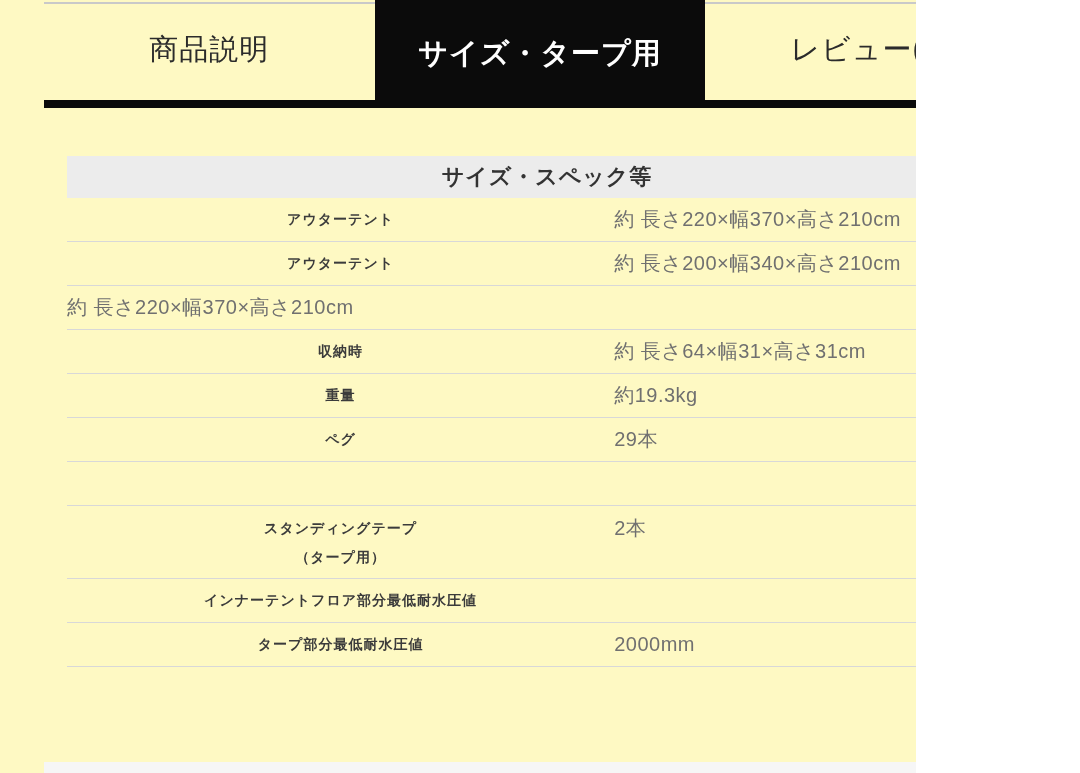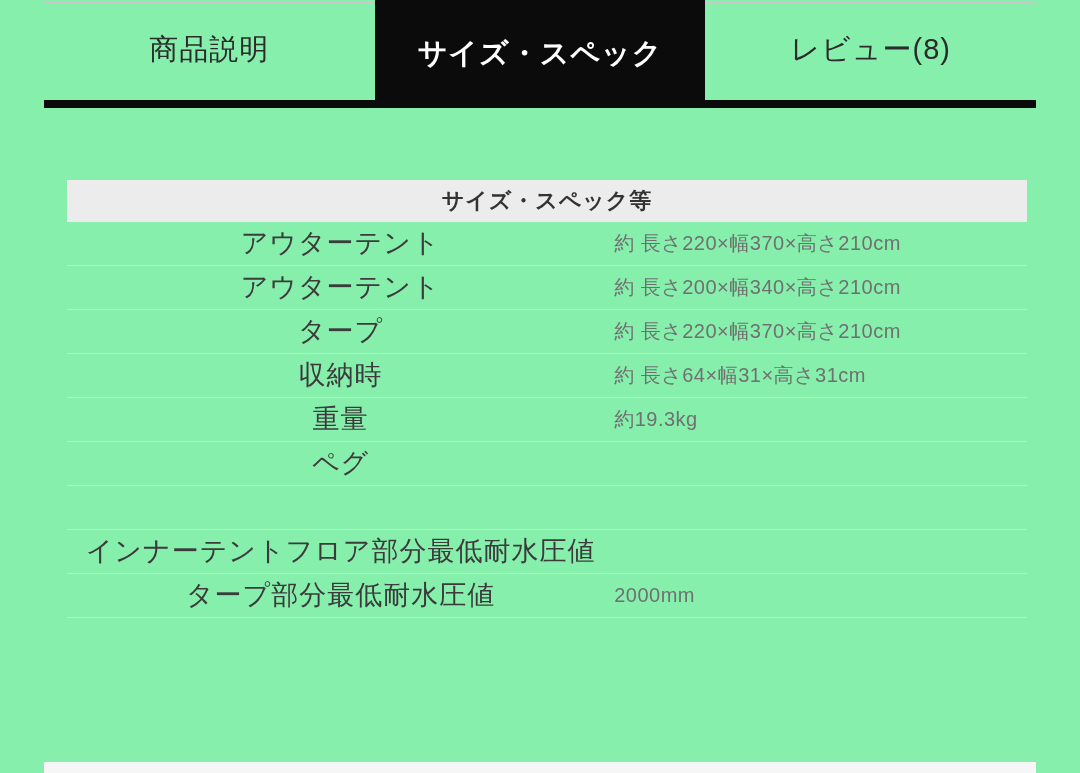--- a/index.html
+++ b/index.html
@@ -3,23 +3,23 @@
 <meta charset="utf-8">
 <style>
   html, body {
     margin: 0;
     padding: 0;
     background: #ffffff;
     font-family: "Liberation Sans", "DejaVu Sans", sans-serif;
   }
   .page {
     position: relative;
-    width: 1080px;
+    width: 916px;
     height: 773px;
-    background: #86efac;
+    background: #fef9c3;
     overflow: hidden;
   }
   .content {
     position: absolute;
     left: 44px;
     top: 0;
     width: 992px;
     height: 773px;
   }
 
@@ -66,21 +66,21 @@
     position: absolute;
     top: 100px;
     left: 0;
     right: 0;
     height: 8px;
     background: #0b0b0b;
   }
 
   
   .spec-table {
-    margin: 72px 0 0 23px;
+    margin: 48px 0 0 23px;
     width: 960px;
   }
   .spec-table-header {
     box-sizing: border-box;
     height: 42px;
     background: #ececec;
     display: flex;
     align-items: center;
     justify-content: center;
     font-size: 22px;
@@ -92,22 +92,22 @@
     box-sizing: border-box;
     display: flex;
     height: 44px;
     align-items: center;
     border-bottom: 1px solid #d8d8d8;
   }
   .spec-row .cell-label {
     box-sizing: border-box;
     width: 57%;
     text-align: center;
-    font-size: 27px;
-    font-weight: 400;
+    font-size: 14px;
+    font-weight: 700;
     color: #3b3b3b;
     letter-spacing: 1px;
     line-height: 29px;
   }
   .spec-row .cell-value {
     box-sizing: border-box;
     width: 43%;
     font-size: 20px;
     font-weight: 400;
     color: #707070;
@@ -139,62 +139,69 @@
 </head>
 <body>
 
 <div class="page">
   <div class="content">
 
     <div class="tabbar">
       <div class="topline"></div>
       <div class="tabs">
         <button class="tab">商品説明</button>
-        <button class="tab active">サイズ・スペック</button>
+        <button class="tab active">サイズ・タープ用</button>
         <button class="tab">レビュー(8)</button>
       </div>
       <div class="tab-underline"></div>
     </div>
 
     <div class="spec-table">
       <div class="spec-table-header">サイズ・スペック等</div>
 
       <div class="spec-row">
         <div class="cell-label">アウターテント</div>
         <div class="cell-value">約 長さ220×幅370×高さ210cm</div>
       </div>
 
       <div class="spec-row">
         <div class="cell-label">アウターテント</div>
         <div class="cell-value">約 長さ200×幅340×高さ210cm</div>
       </div>
 
       <div class="spec-row">
-        <div class="cell-label">タープ</div>
         <div class="cell-value">約 長さ220×幅370×高さ210cm</div>
       </div>
 
       <div class="spec-row">
         <div class="cell-label">収納時</div>
         <div class="cell-value">約 長さ64×幅31×高さ31cm</div>
       </div>
 
       <div class="spec-row">
         <div class="cell-label">重量</div>
         <div class="cell-value">約19.3kg</div>
       </div>
 
 
       <div class="spec-row">
         <div class="cell-label">ペグ</div>
-      </div>
-
-      <div class="spec-row">
-      </div>
-
+        <div class="cell-value">29本</div>
+      </div>
+
+      <div class="spec-row">
+      </div>
+
+      <div class="spec-row tall">
+        <div class="cell-label">
+          <span>スタンディングテープ</span>
+          <span>（タープ用）</span>
+        </div>
+        <div class="cell-value">2本</div>
+      </div>
 
       <div class="spec-row">
         <div class="cell-label">インナーテントフロア部分最低耐水圧値</div>
       </div>
 
       <div class="spec-row">
         <div class="cell-label">タープ部分最低耐水圧値</div>
         <div class="cell-value">2000mm</div>
       </div>
     </div>

